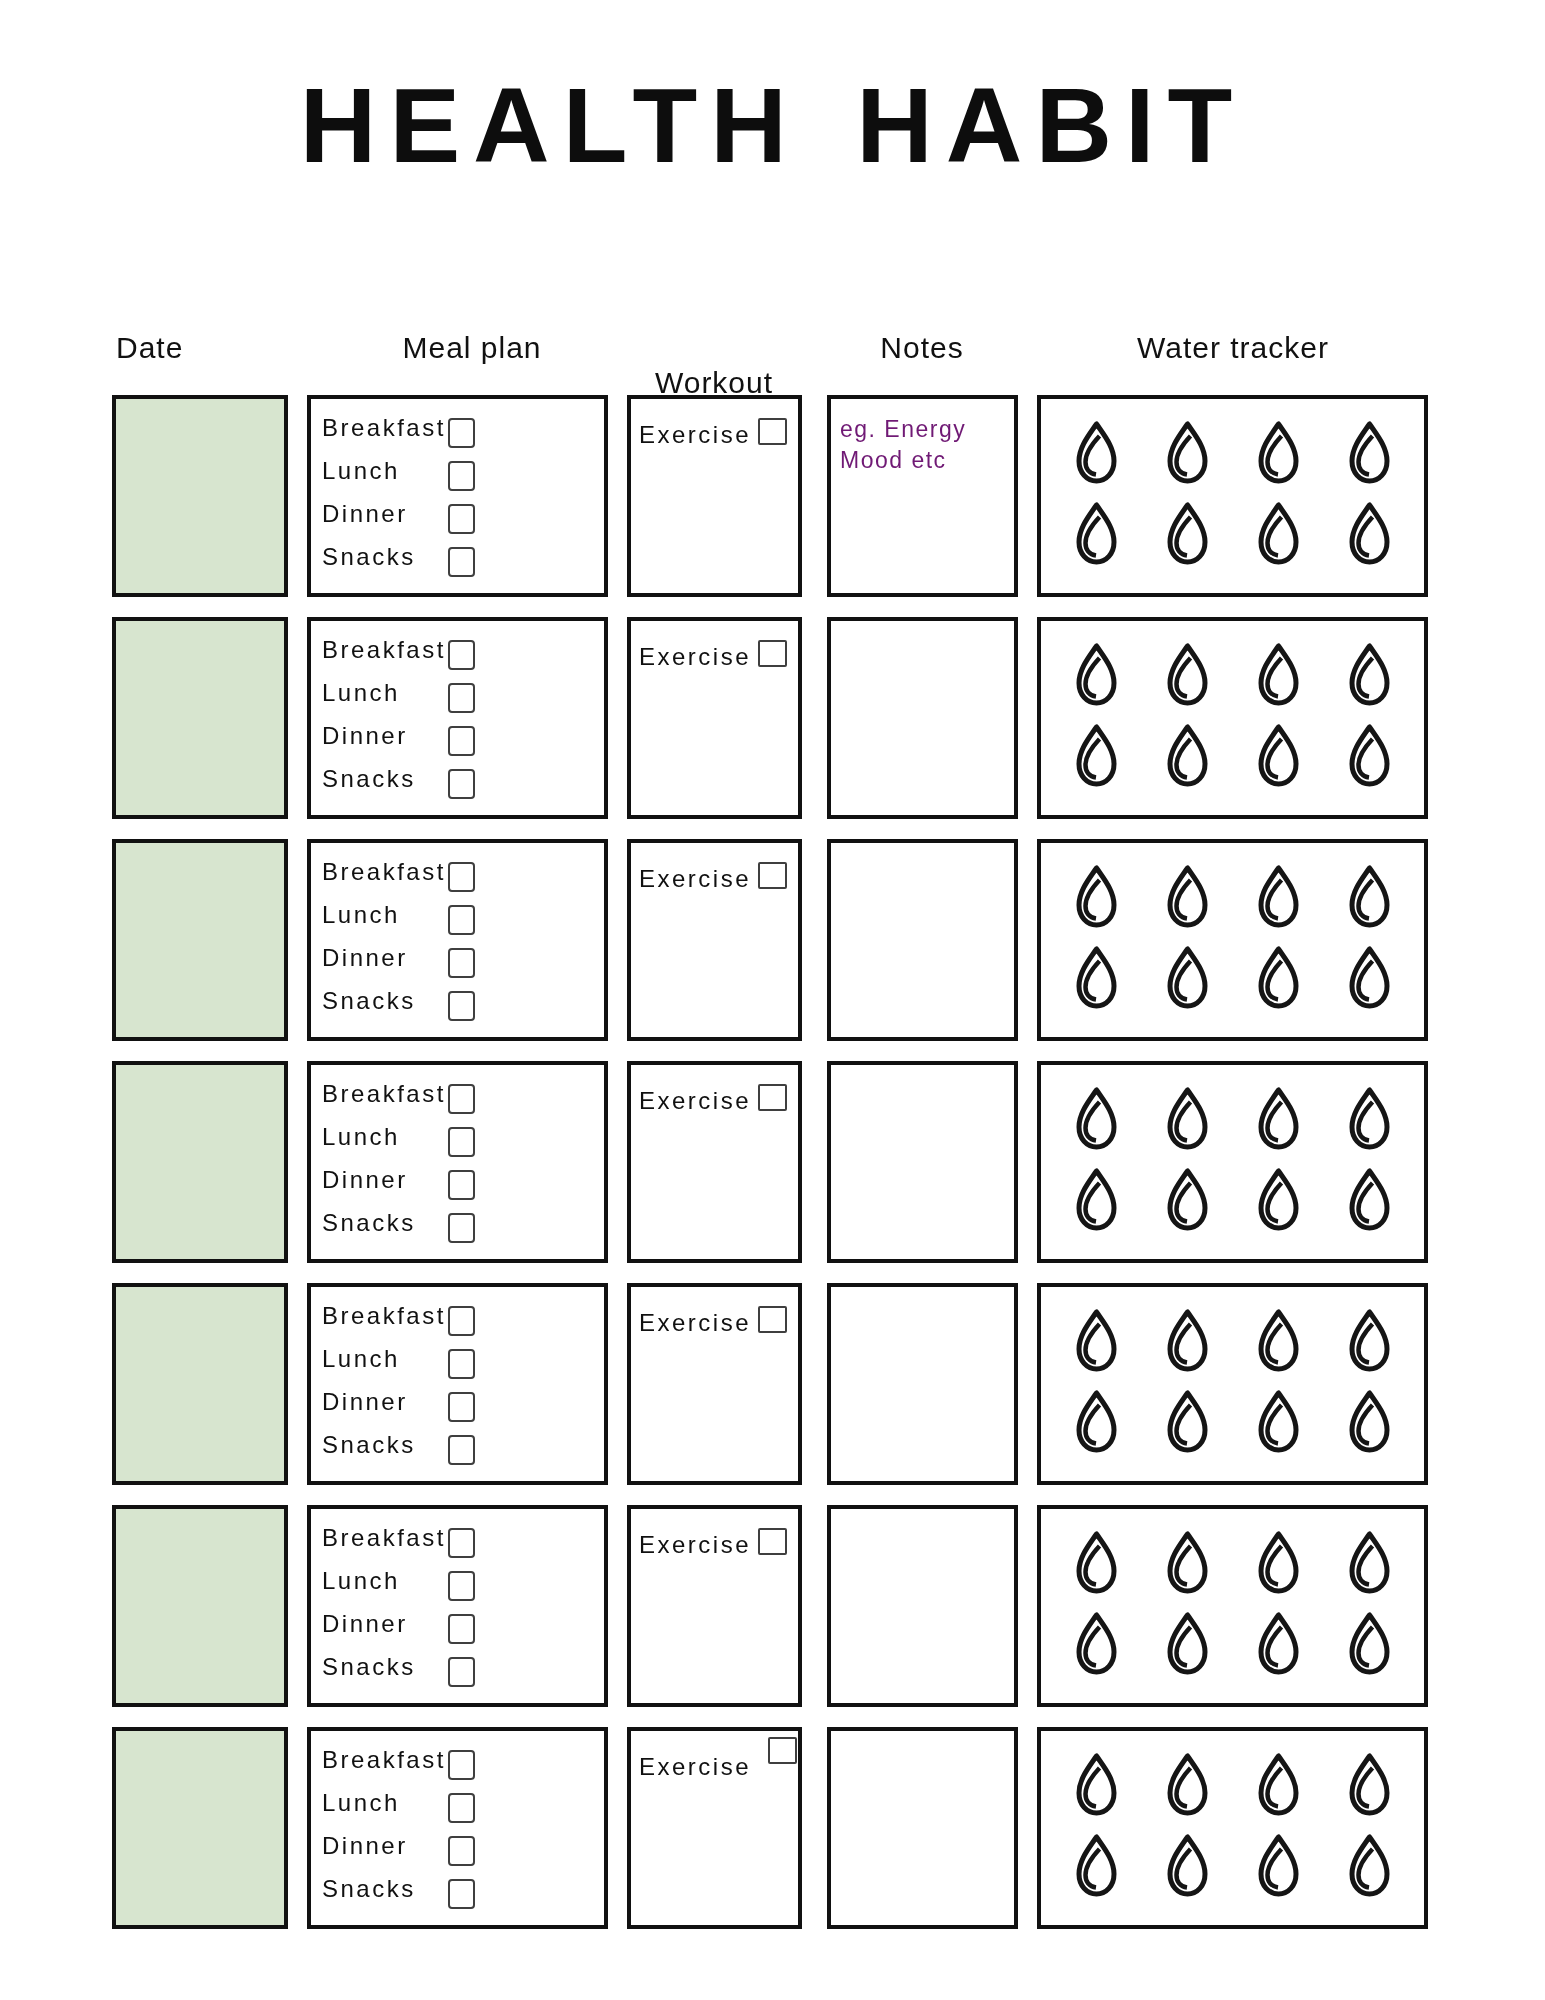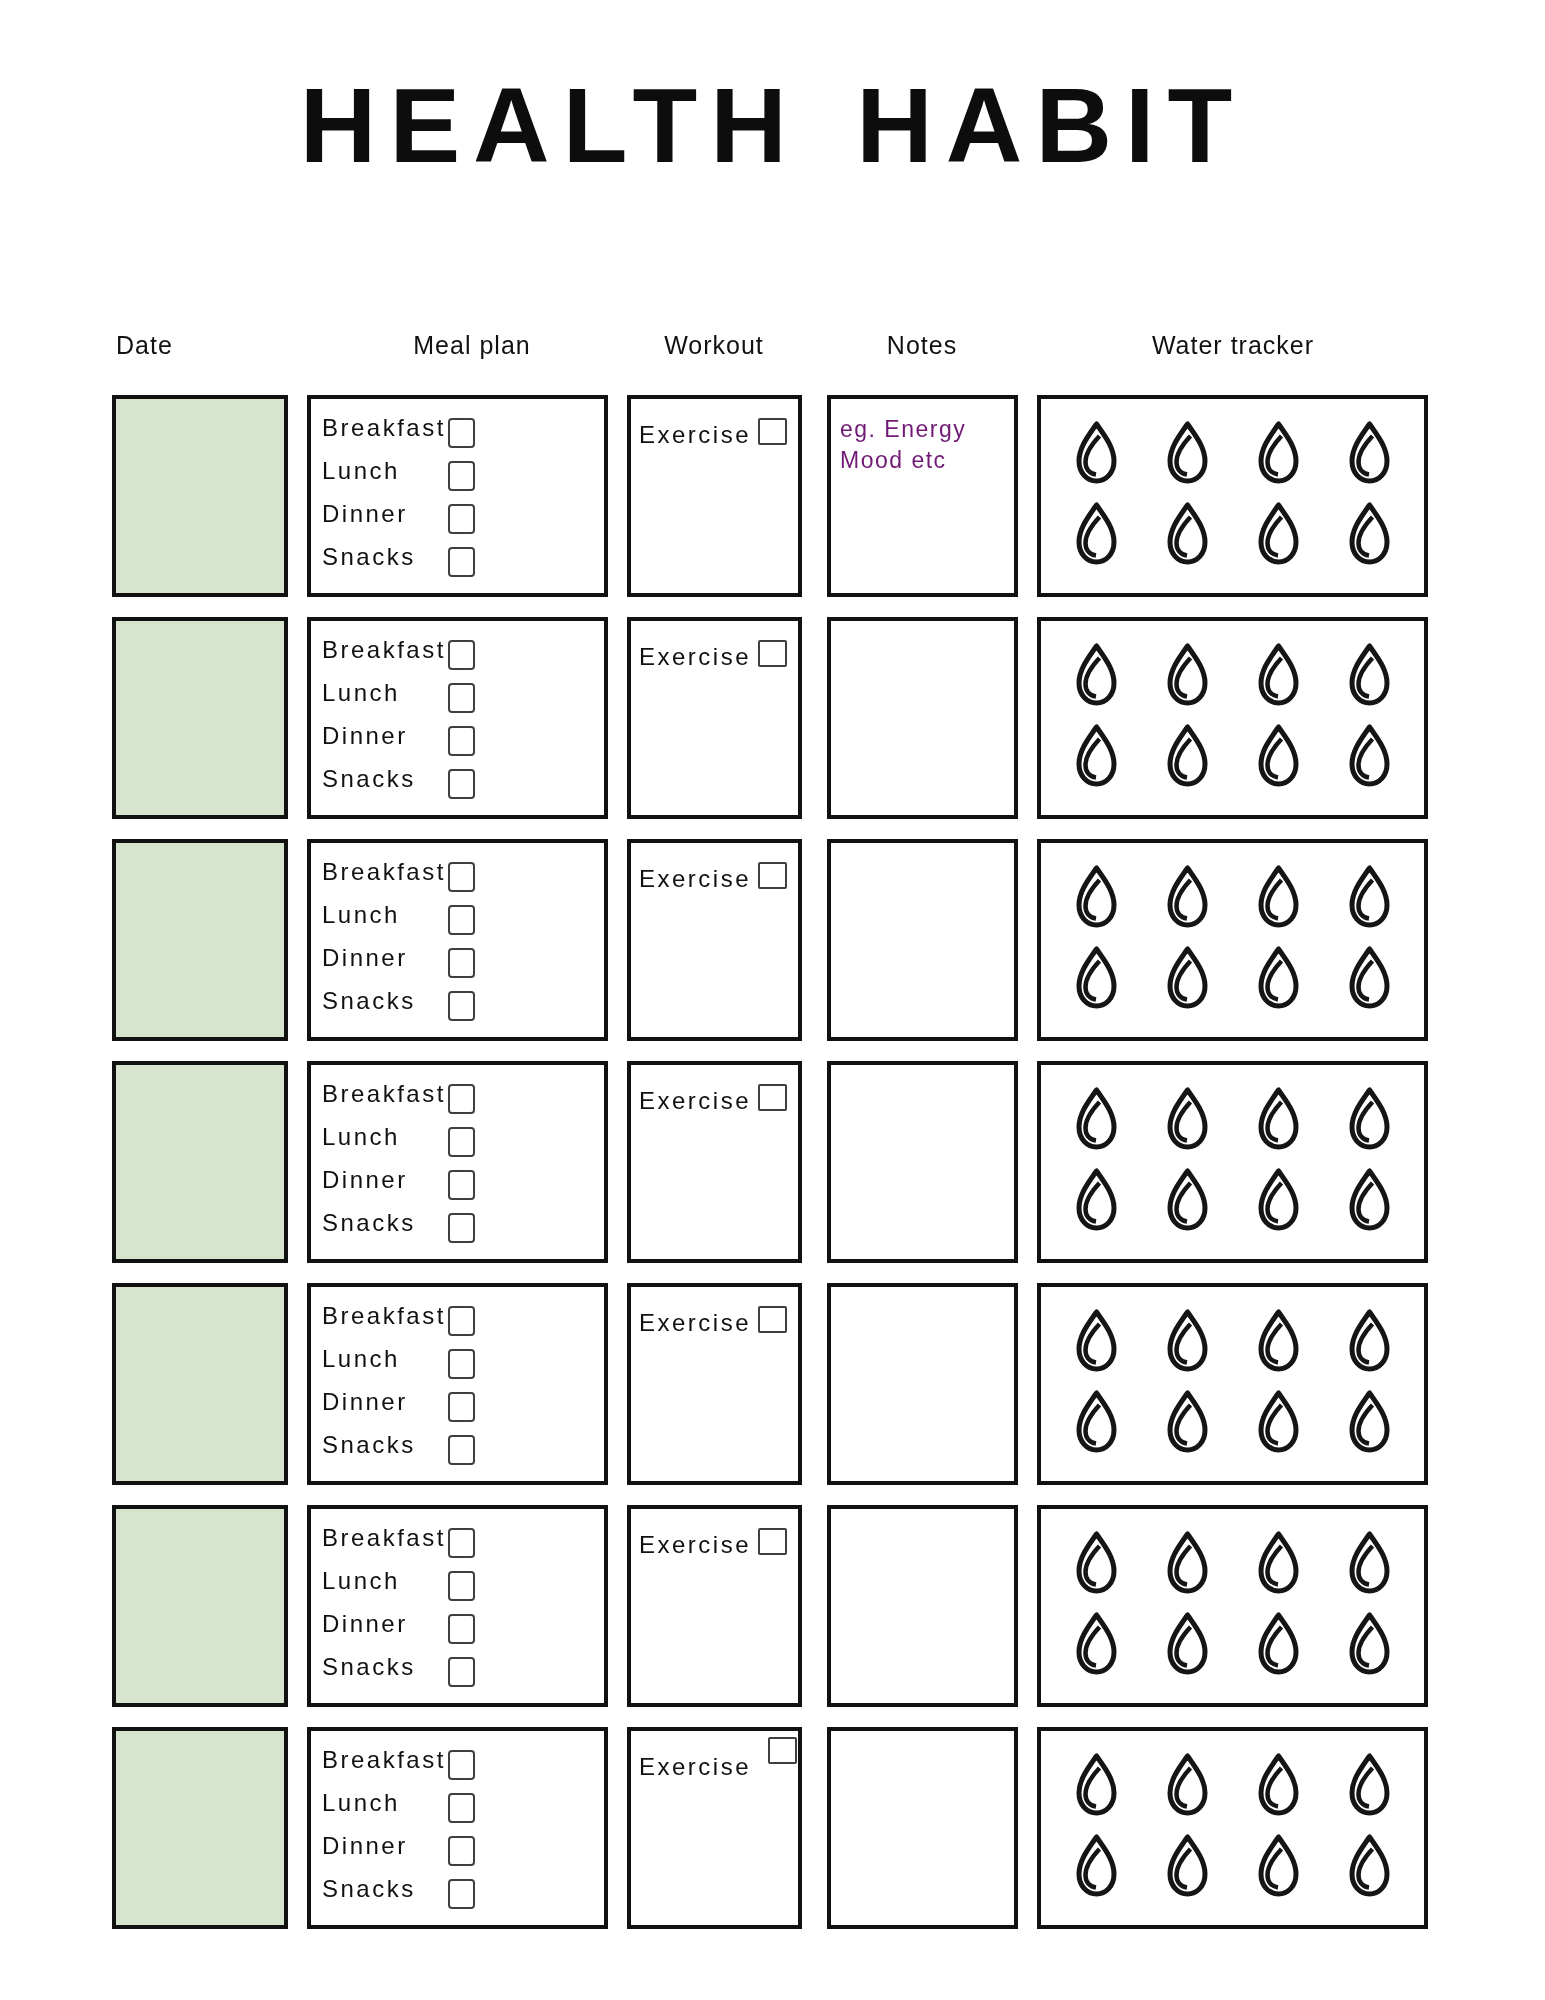--- a/index.html
+++ b/index.html
@@ -15,26 +15,26 @@
   }
   .week-bar {
     position:absolute; left:112px; top:222px; width:1316px; height:73px;
     background:var(--week-green); border:4px solid var(--line); box-sizing:border-box;
   }
   .week-label {
     position:absolute; left:36px; top:50%; transform:translateY(-50%);
     font-size:34px; letter-spacing:1.5px; white-space:nowrap;
   }
   .col-header {
-    position:absolute; top:330px; font-size:25px; letter-spacing:1px;
+    position:absolute; top:330px; font-size:30px; letter-spacing:1px;
     white-space:nowrap; line-height:1.2;
   }
   .hdr-date    { left:116px; }
   .hdr-meal    { left:472px;  transform:translateX(-50%); }
-  .hdr-workout { left:714px;  transform:translateX(-50%); }
+  .hdr-workout { left:714px;  transform:translateX(-50%);margin-top:35px; }
   .hdr-notes   { left:922px;  transform:translateX(-50%); }
   .hdr-water   { left:1233px; transform:translateX(-50%); }
 
   .day-row { position:absolute; left:0; width:100%; height:202px; }
   .box {
     position:absolute; top:0; height:202px; background:#ffffff;
     border:4px solid var(--line); box-sizing:border-box;
   }
   .date-box    { left:112px;  width:176px; background:var(--green); }
   .meal-box    { left:307px;  width:301px; }

